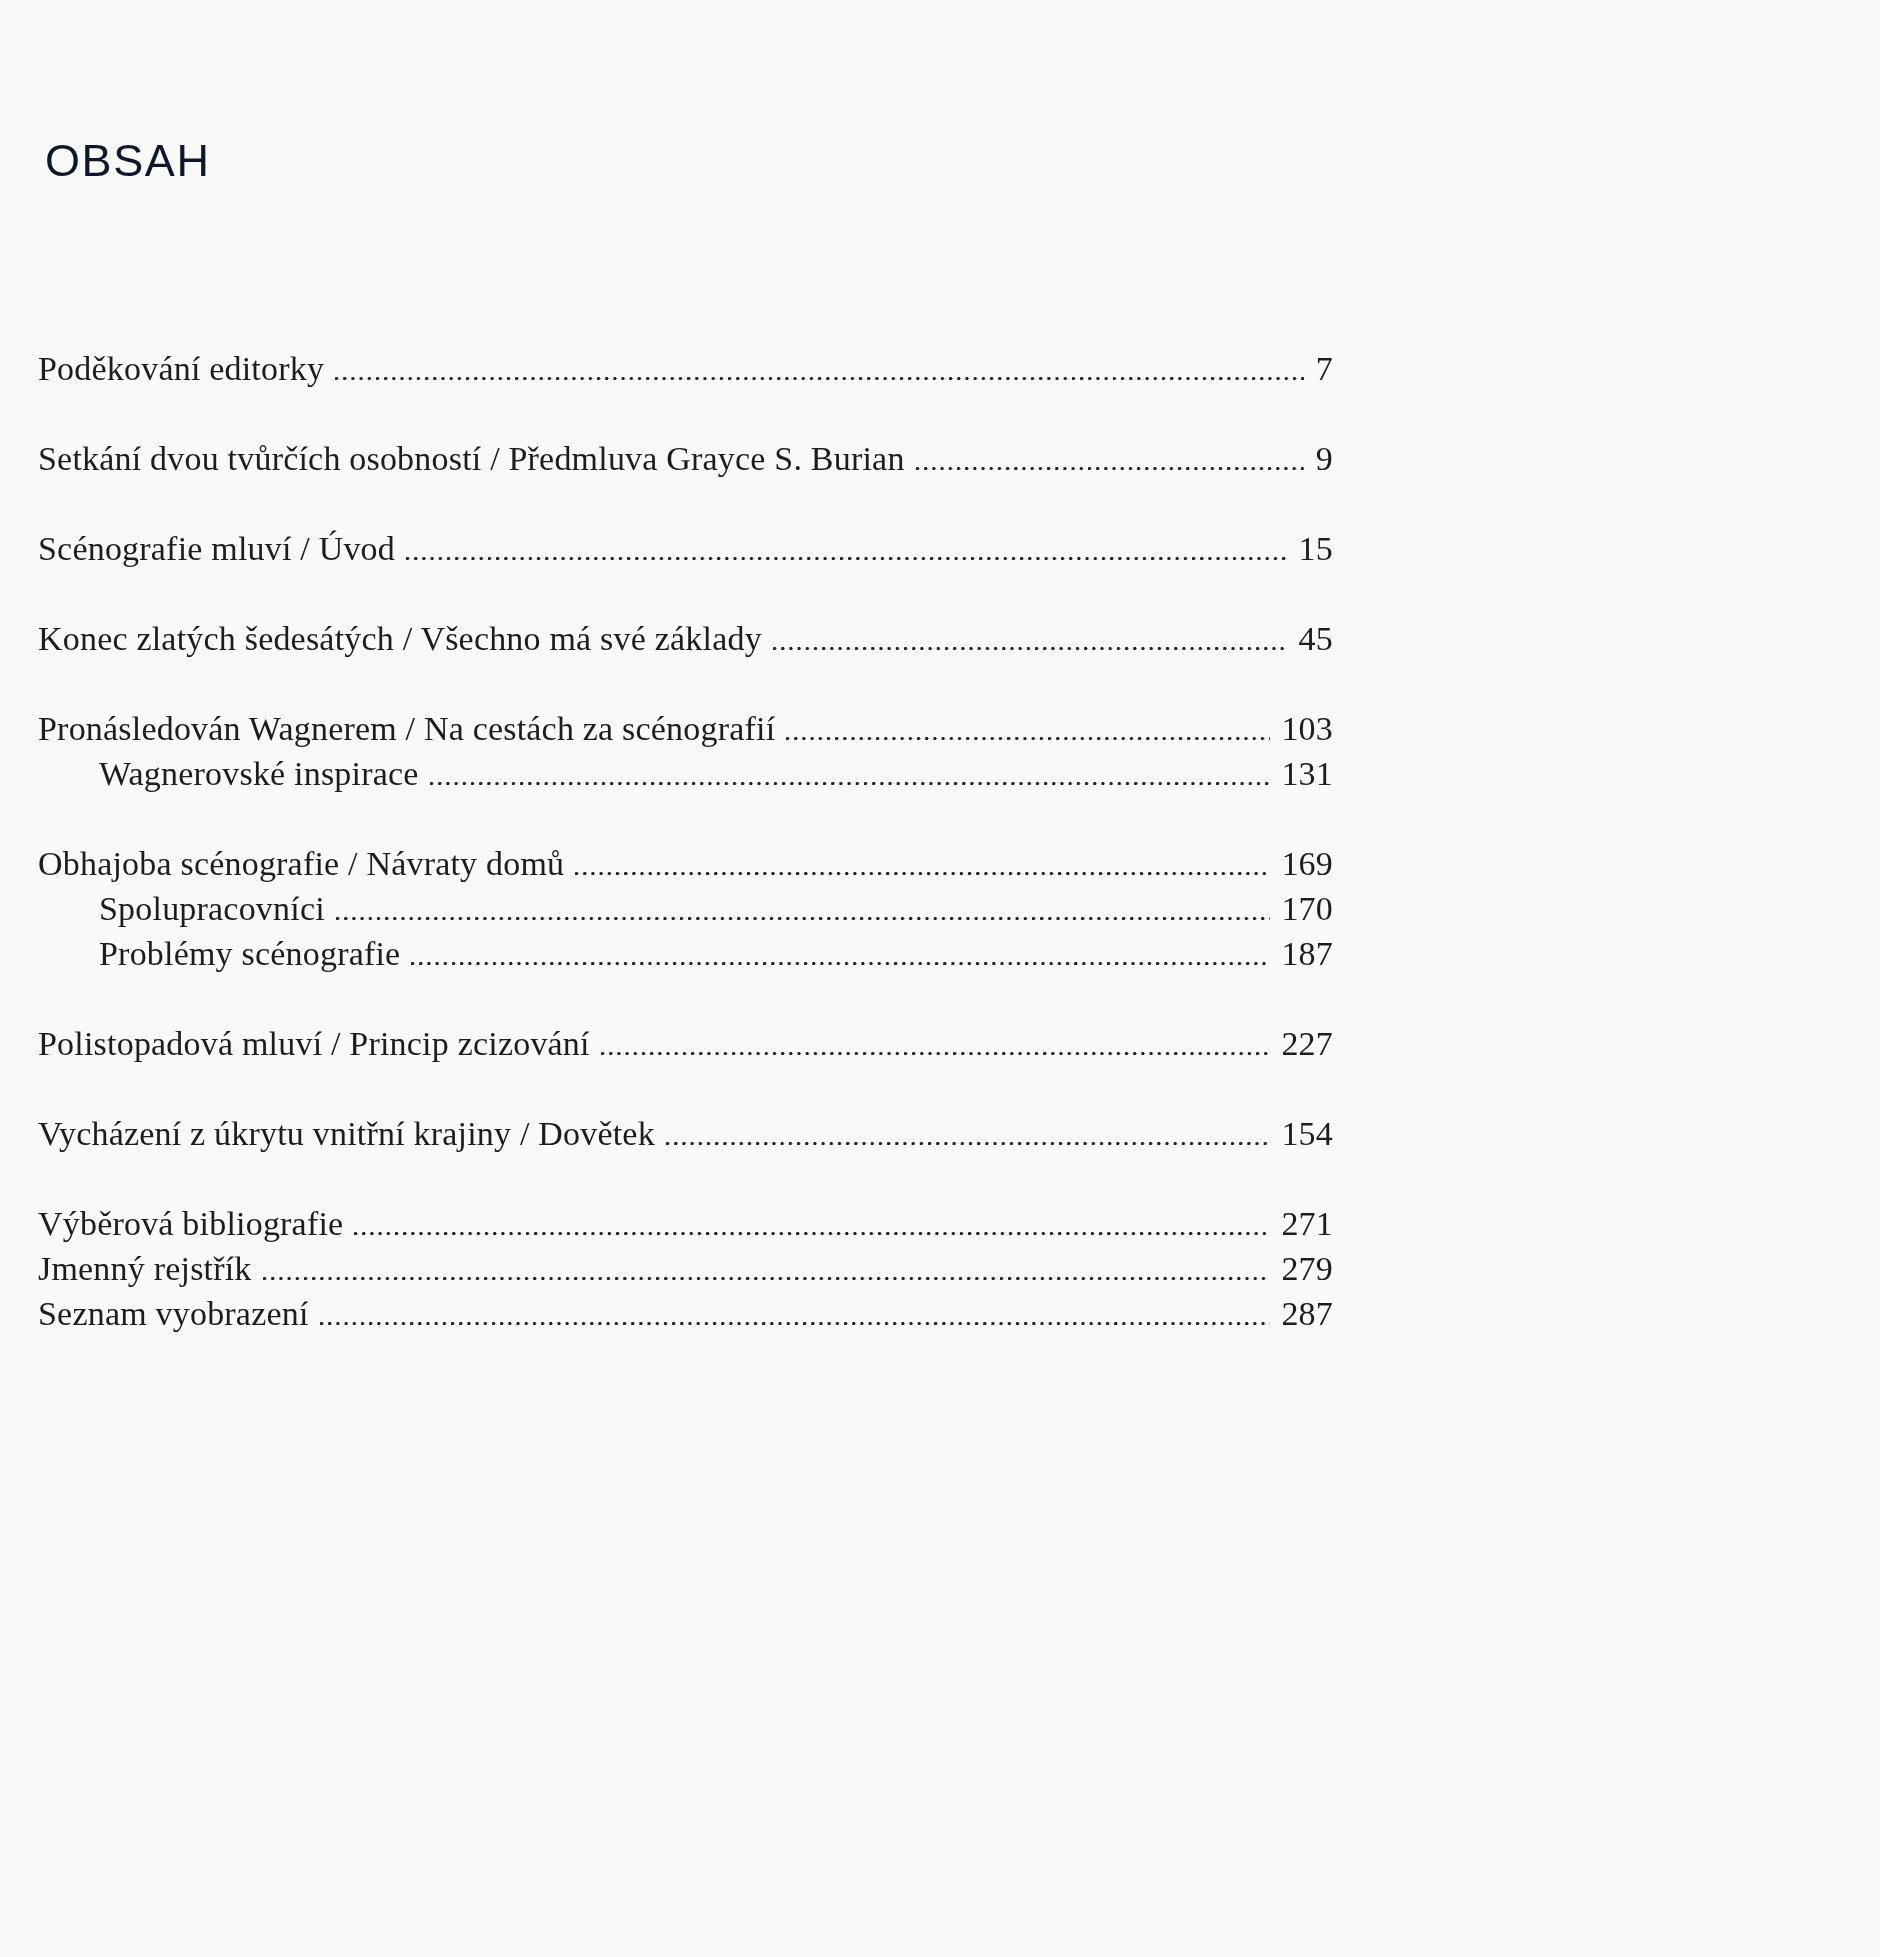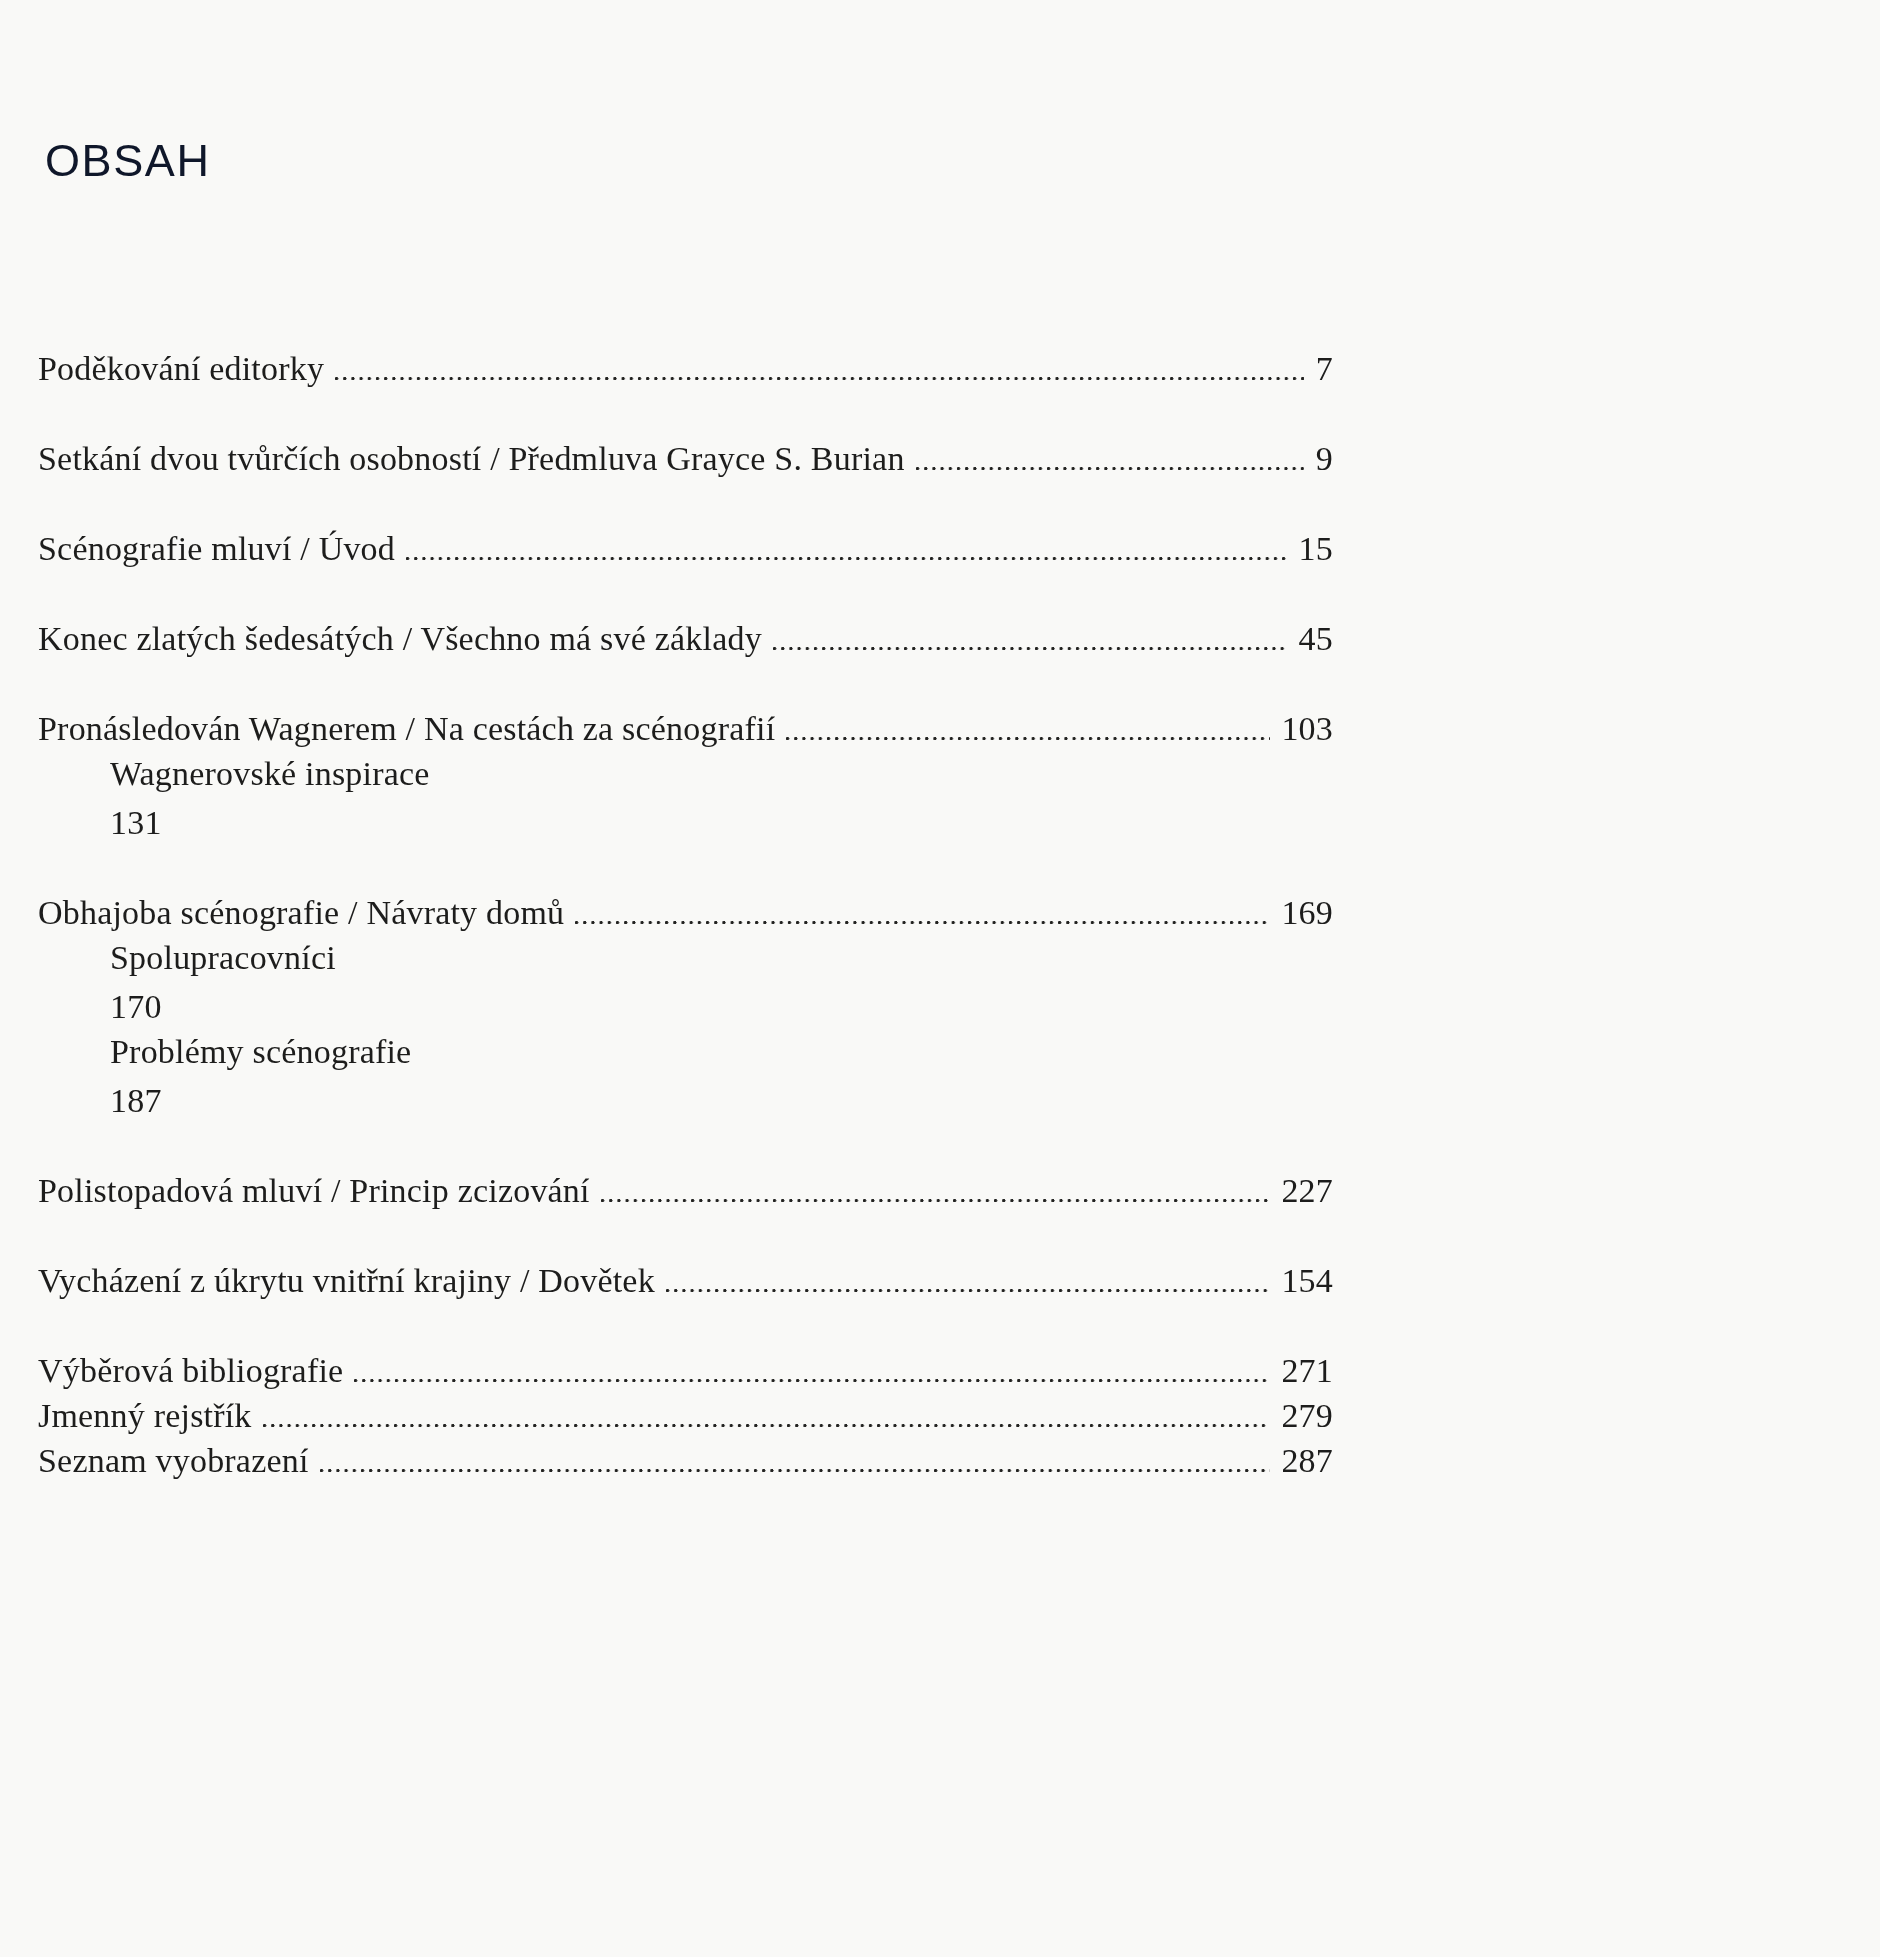--- a/index.html
+++ b/index.html
@@ -37,21 +37,20 @@
   }
   .toc-row {
     display: flex;
     align-items: baseline;
     font-size: 34px;
     line-height: 45px;
     letter-spacing: 0.2px;
   }
   .toc-row.indent {
     padding-left: 61px;
-    flex-direction: column;
   }
   .toc-label {
     white-space: nowrap;
   }
   .toc-leader {
     flex: 1 1 auto;
     height: 3.9px;
     margin-left: 11px;
     margin-right: 11.7px;
     background-image: radial-gradient(circle at 1.6px 2.5px, #222220 1.4px, rgba(0,0,0,0) 1.9px);

